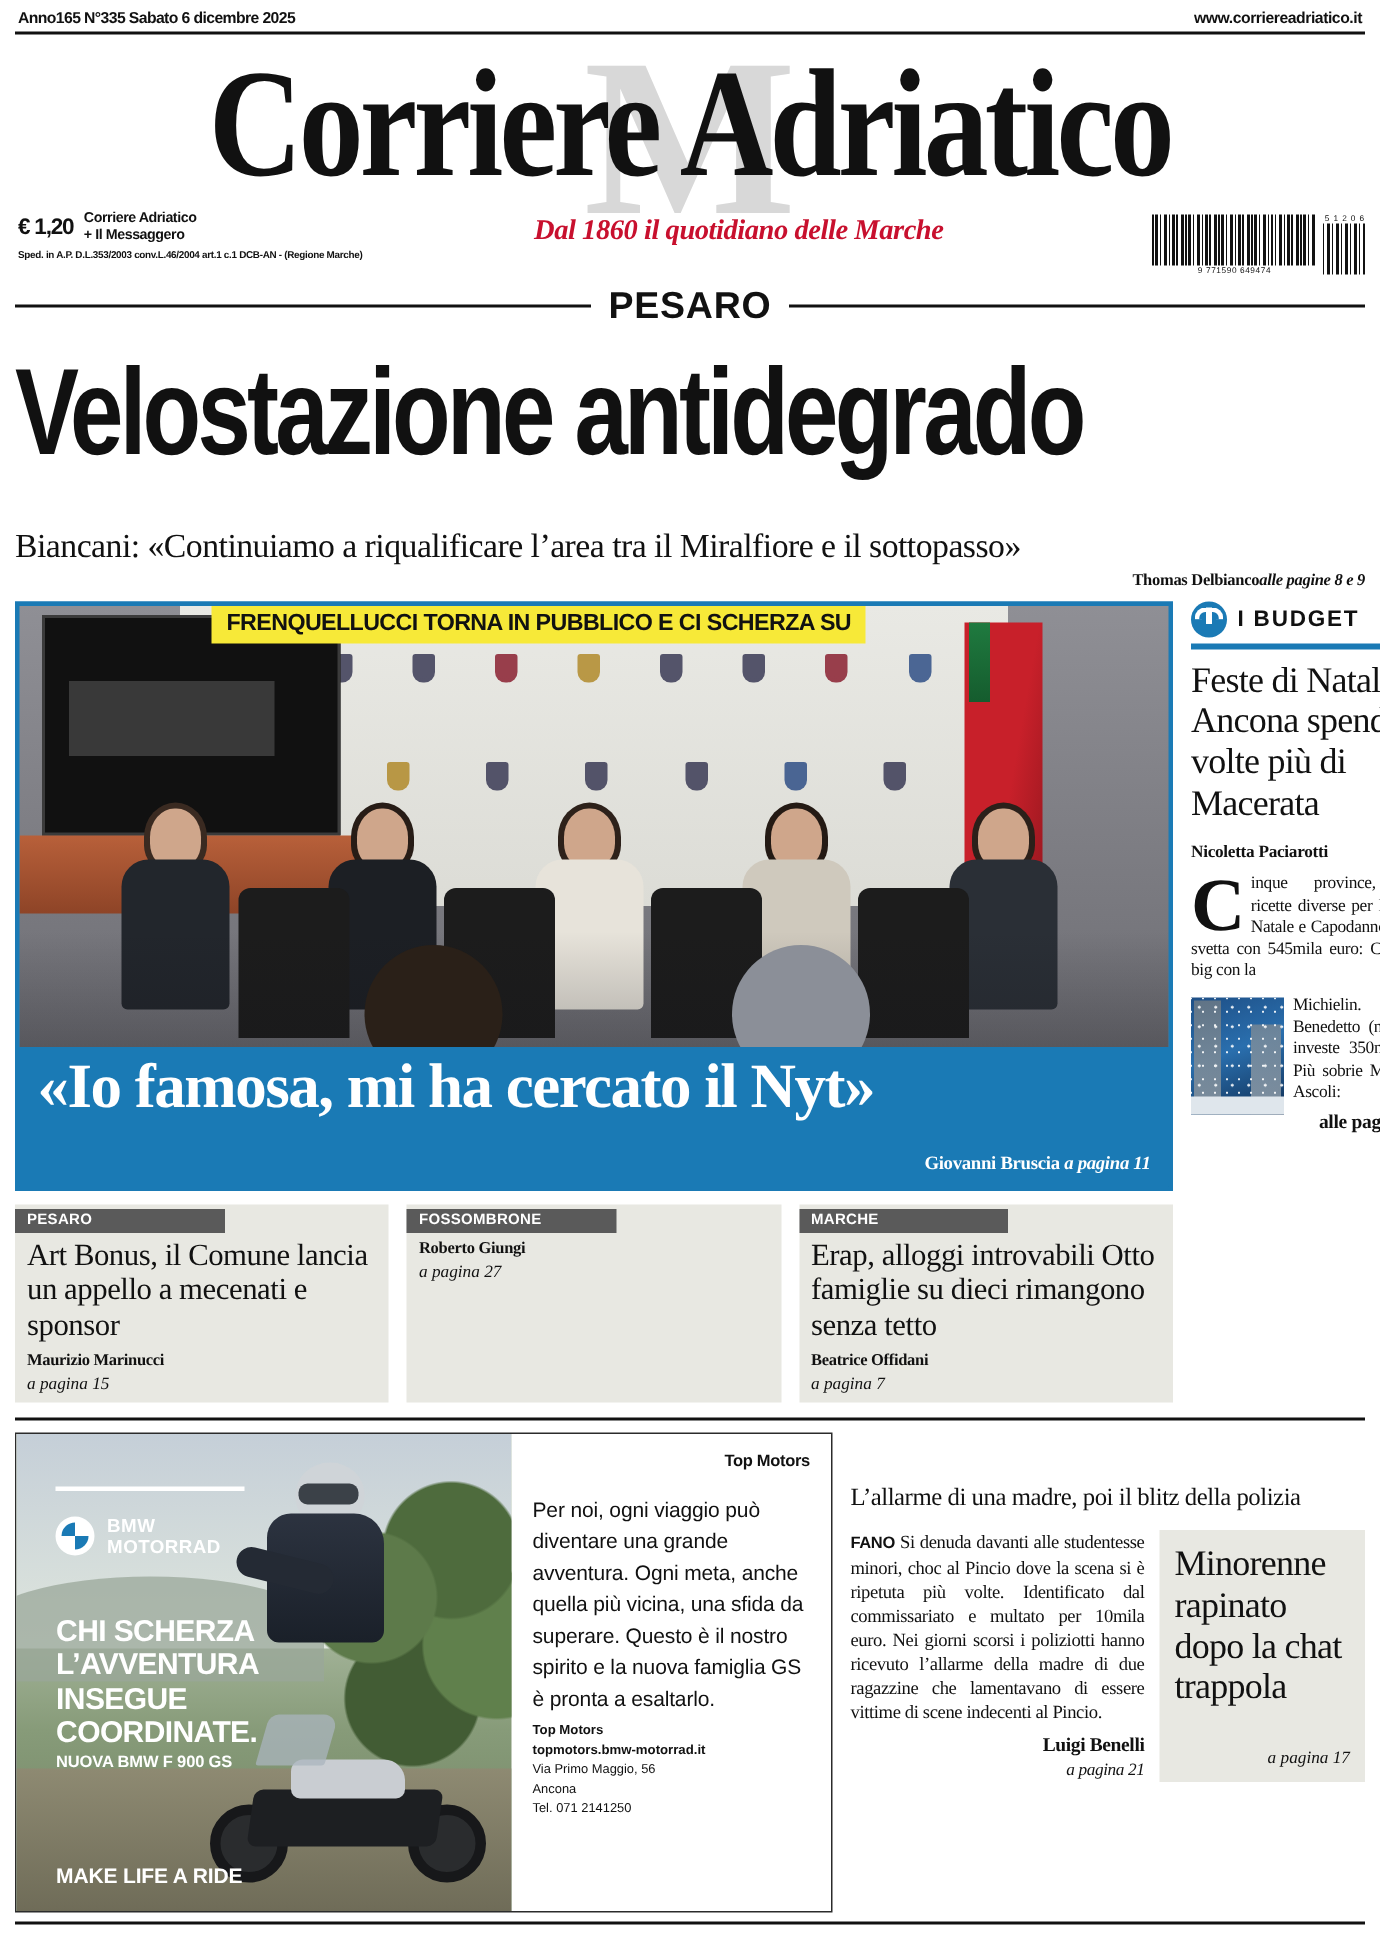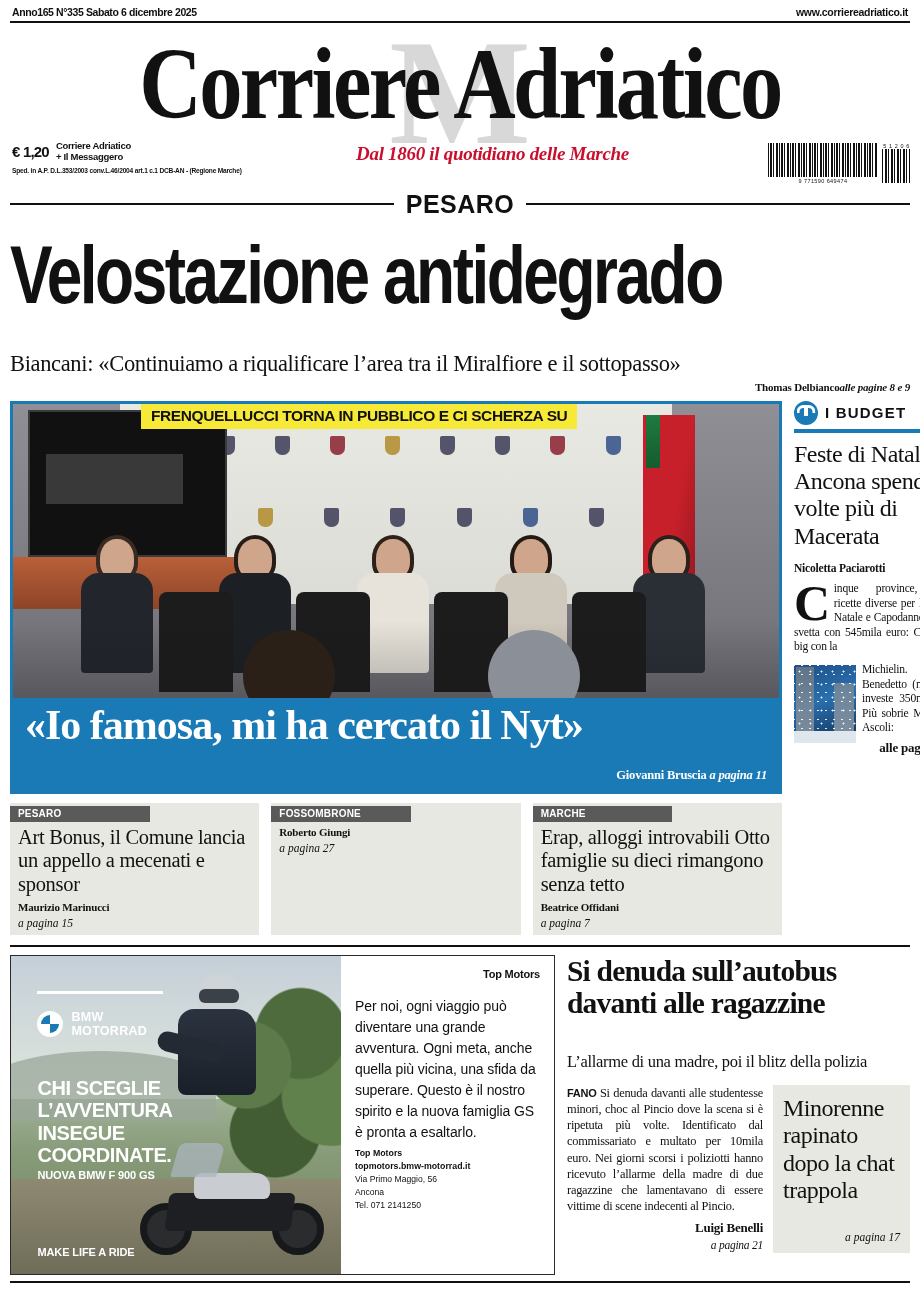--- a/index.html
+++ b/index.html
@@ -257,21 +257,21 @@
   .bmw-roundel::after { content:""; position:absolute; inset: 4px; border-radius:50%;
      background: conic-gradient(#fff 0 25%, #1a7ab5 25% 50%, #fff 50% 75%, #1a7ab5 75% 100%); }
   .ad-brand { font-family:"Liberation Sans", sans-serif; font-weight:700; color:#fff;
               font-size: 12.5px; line-height: 1.12; letter-spacing: 0.3px; }
   .ad-claim { position:absolute; left: 8%; top: 38%; font-family:"Liberation Sans", sans-serif;
               font-weight:700; color:#fff; font-size: 20px; line-height: 1.12;
               letter-spacing: -0.4px; }
   .ad-model { position:absolute; left: 8%; top: 67%; font-family:"Liberation Sans", sans-serif;
               font-weight:700; color:#fff; font-size: 11px; letter-spacing: -0.1px; }
   .ad-tagline { position:absolute; left: 8%; bottom: 5%; font-family:"Liberation Sans", sans-serif;
-              font-weight:700; color:#fff; font-size: 11px; letter-spacing: -0.1px; }
+              font-weight:700; color:#fff; font-size: 14px; letter-spacing: -0.1px; }
   .ad-text { flex:1; padding: 12px 14px; font-family:"Liberation Sans", sans-serif;
              position: relative; }
   .ad-dealer-top { text-align:right; font-weight:700; font-size: 11px; letter-spacing:-0.2px; }
   .ad-copy { font-size: 14px; line-height: 1.5; margin-top: 16px; letter-spacing:-0.1px; }
   .ad-dealer { position:absolute; left: 14px; bottom: 62px; font-size: 8.6px; line-height: 1.5; }
   .ad-dealer b { font-size: 8.8px; }
 
   .bot-right { flex: 1; }
   .br-title { font-family: "Liberation Serif", serif; font-weight: 700;
               font-size: 29.5px; line-height: 1.1; letter-spacing: -0.8px; }
@@ -503,21 +503,21 @@
 
         <div class="ad-line"></div>
         <div class="ad-logo">
           <span class="bmw-roundel"></span>
           <span class="ad-brand">
             <span>BMW</span><br>
             <span>MOTORRAD</span>
           </span>
         </div>
         <div class="ad-claim">
-          <span>CHI SCEGLIE</span><br>
+          <span>CHI SCHERZA</span><br>
           <span>L’AVVENTURA</span><br>
           <span>INSEGUE</span><br>
           <span>COORDINATE.</span>
         </div>
         <div class="ad-model">NUOVA BMW F 900 GS</div>
         <div class="ad-tagline">MAKE LIFE A RIDE</div>
       </div>
 
       <div class="ad-text">
         <div class="ad-dealer-top">Top Motors</div>
@@ -526,24 +526,20 @@
           <b>Top Motors</b><br>
           <b>topmotors.bmw-motorrad.it</b><br>
           <span>Via Primo Maggio, 56</span><br>
           <span>Ancona</span><br>
           <span>Tel. 071 2141250</span>
         </div>
       </div>
     </div>
 
     <div class="bot-right">
-      <div class="br-title">
-        <span>Si denuda sull’autobus</span><br>
-        <span>davanti alle ragazzine</span>
-      </div>
       <div class="br-sub">
         <br>
         <span>L’allarme di una madre, poi il blitz della polizia</span>
       </div>
 
       <div class="br-cols">
         <div class="br-body">
           <div>
             <span class="loc">FANO</span>
             <span>Si denuda davanti alle studentesse minori, choc al Pincio dove la scena si è ripetuta più volte. Identificato dal commissariato e multato per 10mila euro. Nei giorni scorsi i poliziotti hanno ricevuto l’allarme della madre di due ragazzine che lamentavano di essere vittime di scene indecenti al Pincio.</span>

